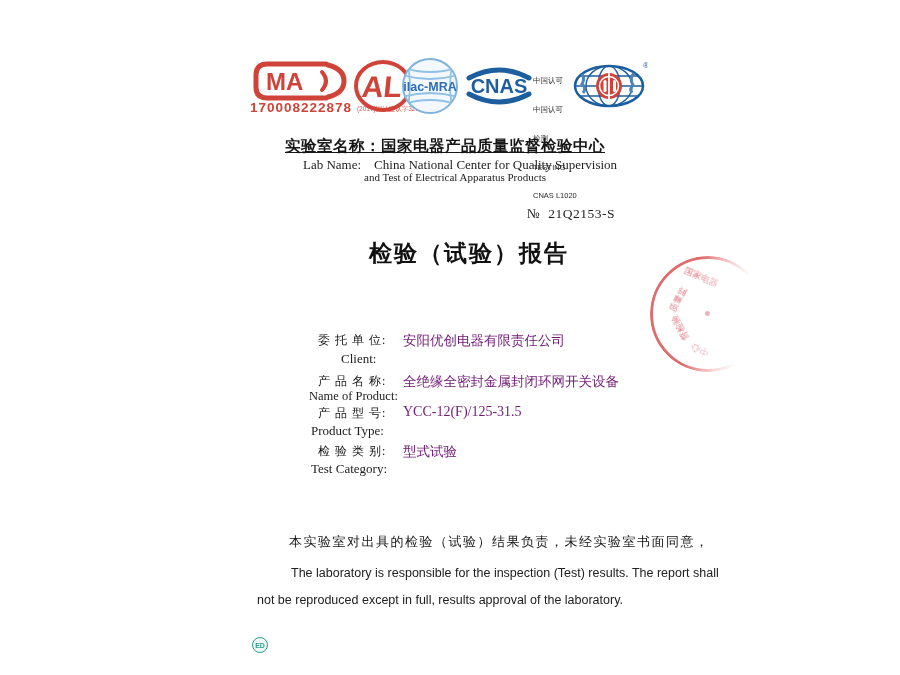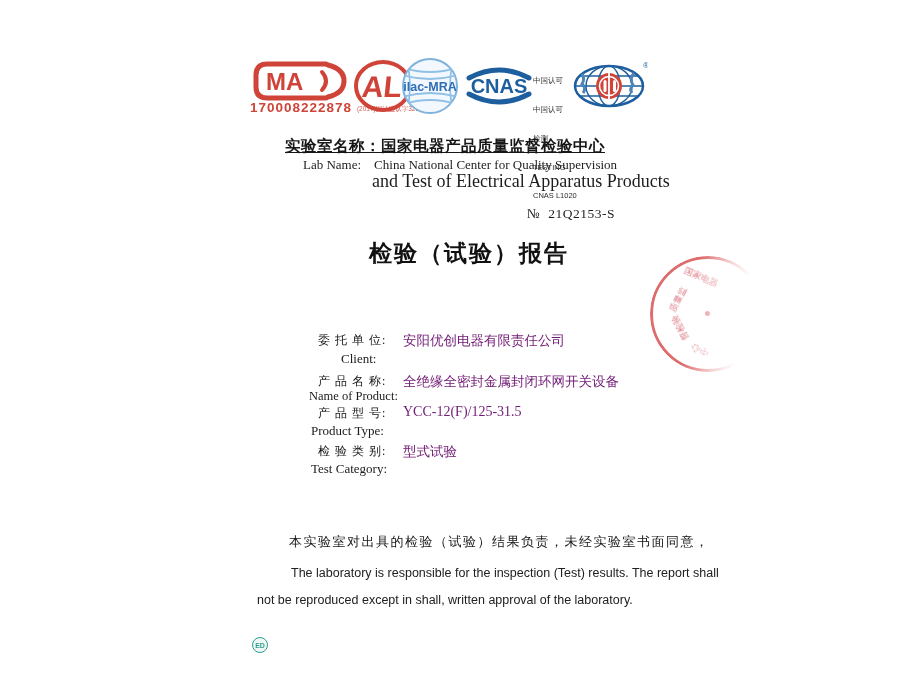--- a/index.html
+++ b/index.html
@@ -9,21 +9,21 @@
   
   .cma-num{left:250px;top:100px;font-family:"Liberation Sans",sans-serif;
            font-weight:bold;font-size:13.5px;color:#cf4338;letter-spacing:1px;}
   .cma-cert{font-size:6.5px;font-weight:normal;letter-spacing:0;color:rgba(207,67,56,.85);
             filter:blur(.3px);vertical-align:1px;}
   .accred{left:533px;top:57px;width:62px;font-family:"Liberation Sans",sans-serif;
           font-size:7.5px;font-weight:normal;line-height:9.6px;color:#2a2a2a;white-space:pre;position:absolute;}
   
   .lab-cn{left:285px;top:136px;font-size:15.5px;font-weight:bold;letter-spacing:.5px;color:#171717;text-decoration:underline;}
   .lab-en1{left:303px;top:157px;font-size:13px;}
-  .lab-en2{left:372px;top:171px;font-size:18px;}
+  .lab-en2{left:364px;top:171px;font-size:11px;}
   .report-no{left:527px;top:206px;font-size:13.5px;letter-spacing:.5px;}
   
   .title-cn{left:369px;top:238px;font-size:23px;font-weight:bold;letter-spacing:2px;color:#111;}
   .title-en{left:391px;top:271px;font-size:18px;font-weight:600;letter-spacing:2px;
             font-family:"DejaVu Sans Mono",monospace;color:#111;}
   
   .stamp{position:absolute;left:650px;top:256px;width:110px;height:110px;border-radius:50%;
          border:3px solid rgba(213,66,66,.78);
          -webkit-mask:linear-gradient(100deg,#000 38%,rgba(0,0,0,.3) 60%,transparent 76%);
          mask:linear-gradient(100deg,#000 38%,rgba(0,0,0,.3) 60%,transparent 76%);}
@@ -144,17 +144,17 @@
   <div class="abs f-cn" style="left:318px;top:405px">产 品 型 号:</div>
   <div class="abs f-val" style="left:403px;top:404px;font-size:14px">YCC-12(F)/125-31.5</div>
   <div class="abs f-en" style="left:311px;top:423px">Product Type:</div>
 
   <div class="abs f-cn" style="left:318px;top:443px">检 验 类 别:</div>
   <div class="abs f-val" style="left:403px;top:443px">型式试验</div>
   <div class="abs f-en" style="left:311px;top:461px">Test Category:</div>
 
   <div class="abs d-cn" style="left:289px;top:533px">本实验室对出具的检验（试验）结果负责，未经实验室书面同意，</div>
   <div class="abs d-en" style="left:291px;top:566px">The laboratory is responsible for the inspection (Test) results. The report shall</div>
-  <div class="abs d-en" style="left:257px;top:593px">not be reproduced except in shall, written approval of the laboratory.</div>
+  <div class="abs d-en" style="left:257px;top:593px">not be reproduced except in full, results approval of the laboratory.</div>
 
   <div class="badge">ED</div>
 
 </div>
 
 </body></html>

